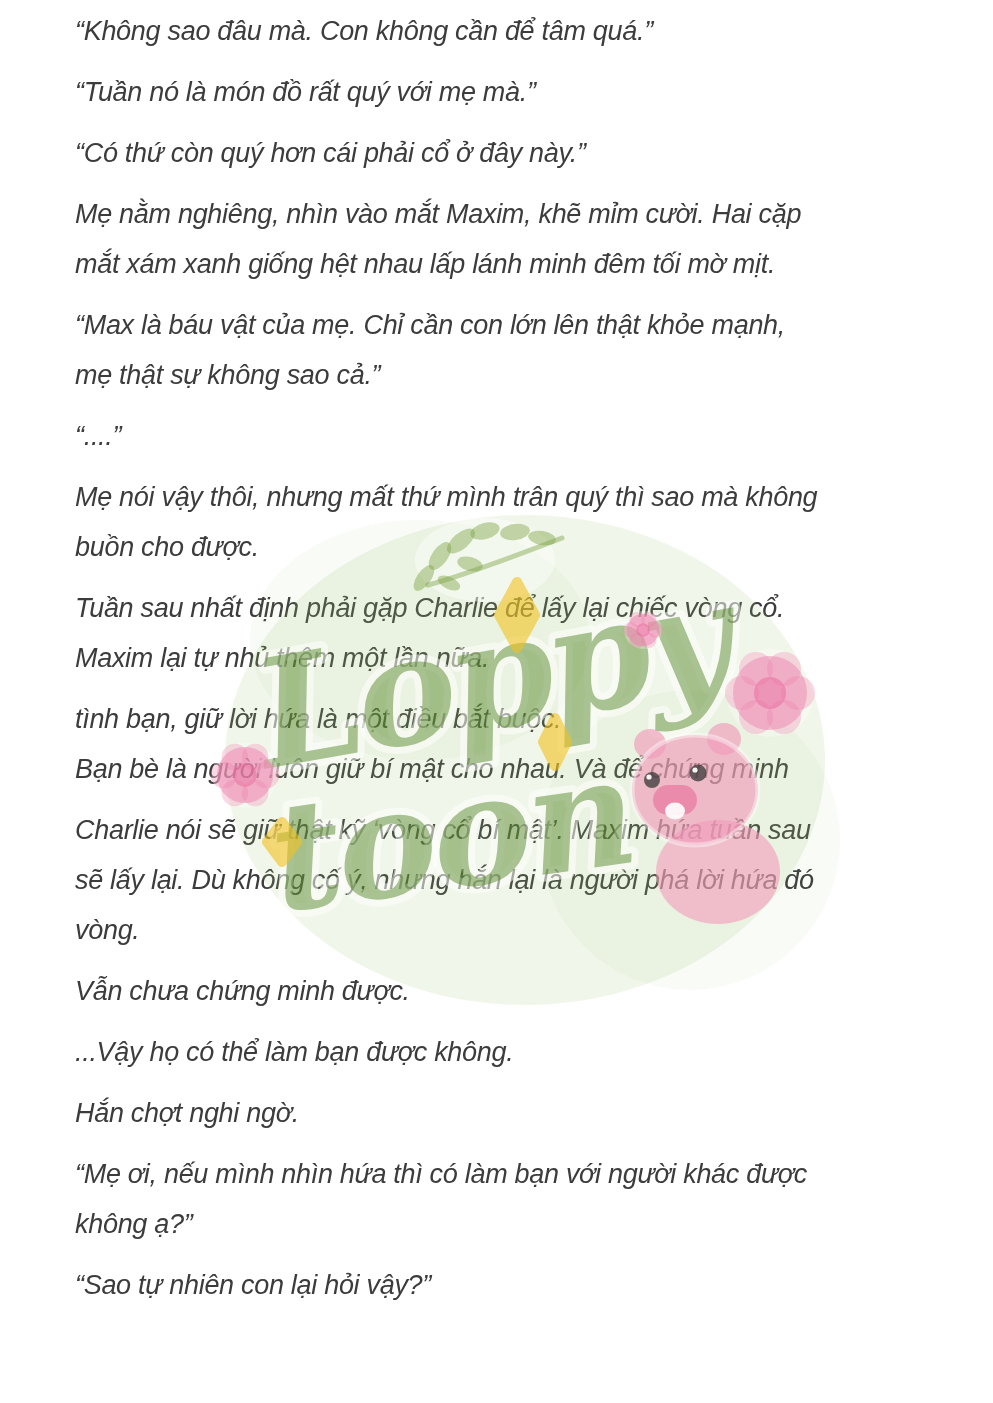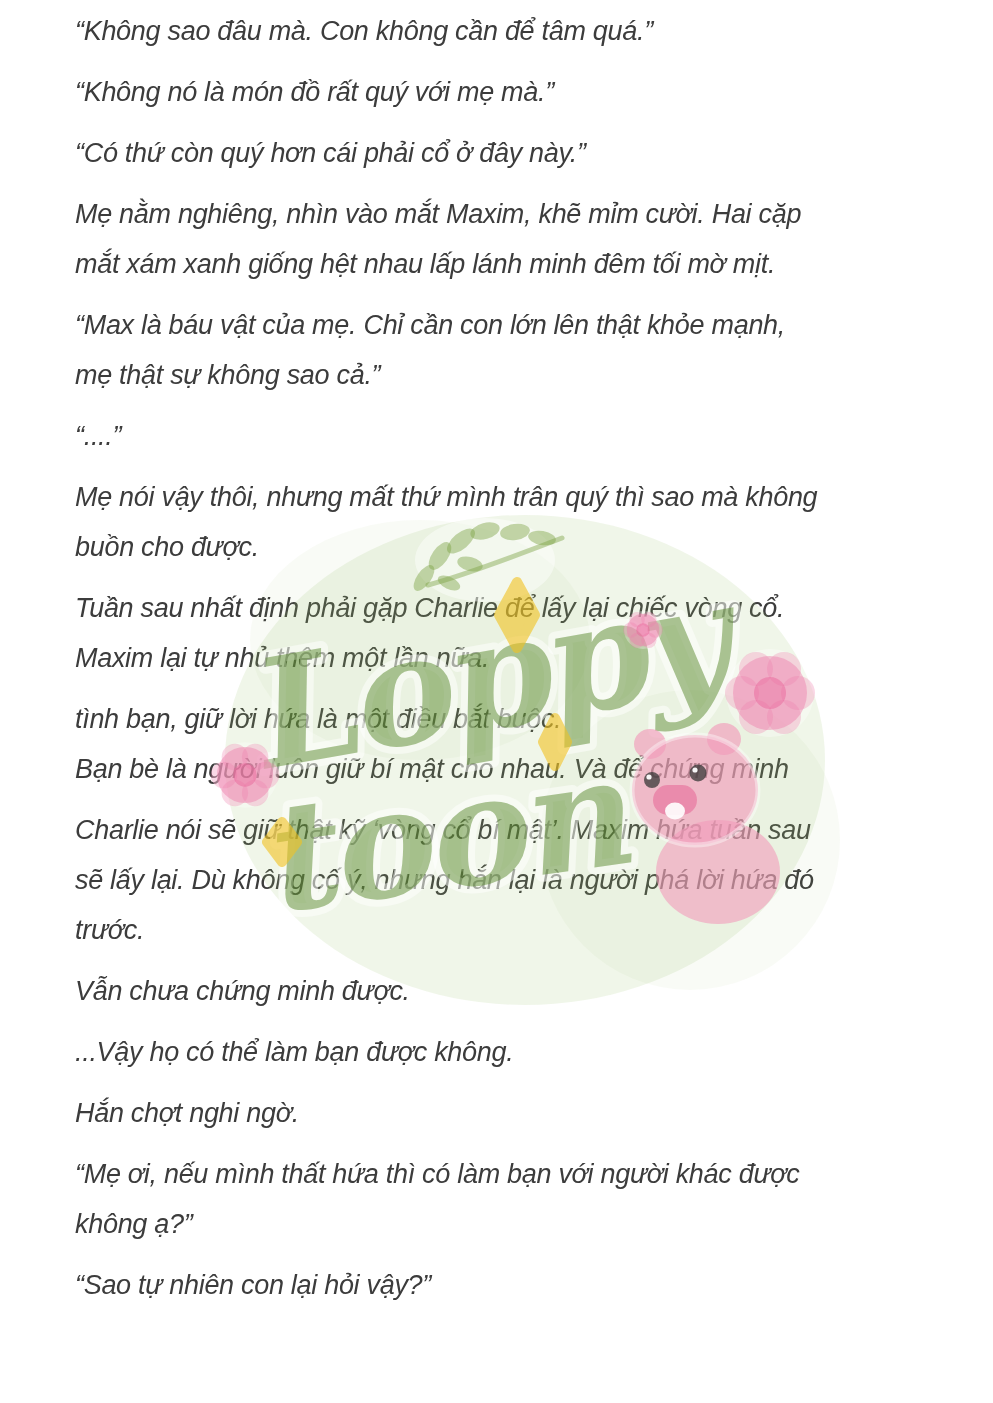--- a/index.html
+++ b/index.html
@@ -48,21 +48,21 @@
   }
 </style>
 </head>
 <body>
 
 <div class="story">
     <p>
       <span class="line">“Không sao đâu mà. Con không cần để tâm quá.”</span>
     </p>
     <p>
-      <span class="line">“Không nó là món đồ rất quý với mẹ mà.”</span>
+      <span class="line">“Tuần nó là món đồ rất quý với mẹ mà.”</span>
     </p>
     <p>
       <span class="line">“Có thứ còn quý hơn cái phải cổ ở đây này.”</span>
     </p>
     <p>
       <span class="line">Mẹ nằm nghiêng, nhìn vào mắt Maxim, khẽ mỉm cười. Hai cặp</span>
       <span class="line">mắt xám xanh giống hệt nhau lấp lánh minh đêm tối mờ mịt.</span>
     </p>
     <p>
       <span class="line">“Max là báu vật của mẹ. Chỉ cần con lớn lên thật khỏe mạnh,</span>
@@ -79,33 +79,33 @@
       <span class="line">Tuần sau nhất định phải gặp Charlie để lấy lại chiếc vòng cổ.</span>
       <span class="line">Maxim lại tự nhủ thêm một lần nữa.</span>
     </p>
     <p>
       <span class="line">tình bạn, giữ lời hứa là một điều bắt buộc.</span>
       <span class="line">Bạn bè là người luôn giữ bí mật cho nhau. Và để chứng minh</span>
     </p>
     <p>
       <span class="line">Charlie nói sẽ giữ thật kỹ ‘vòng cổ bí mật’. Maxim hứa tuần sau</span>
       <span class="line">sẽ lấy lại. Dù không cố ý, nhưng hắn lại là người phá lời hứa đó</span>
-      <span class="line">trước.</span>
+      <span class="line">vòng.</span>
     </p>
     <p>
       <span class="line">Vẫn chưa chứng minh được.</span>
     </p>
     <p>
       <span class="line">...Vậy họ có thể làm bạn được không.</span>
     </p>
     <p>
       <span class="line">Hắn chợt nghi ngờ.</span>
     </p>
     <p>
-      <span class="line">“Mẹ ơi, nếu mình thất hứa thì có làm bạn với người khác được</span>
+      <span class="line">“Mẹ ơi, nếu mình nhìn hứa thì có làm bạn với người khác được</span>
       <span class="line">không ạ?”</span>
     </p>
     <p>
       <span class="line">“Sao tự nhiên con lại hỏi vậy?”</span>
     </p>
   </div>
 
 <svg class="watermark" viewBox="0 0 680 560" xmlns="http://www.w3.org/2000/svg">
 
   <g>

